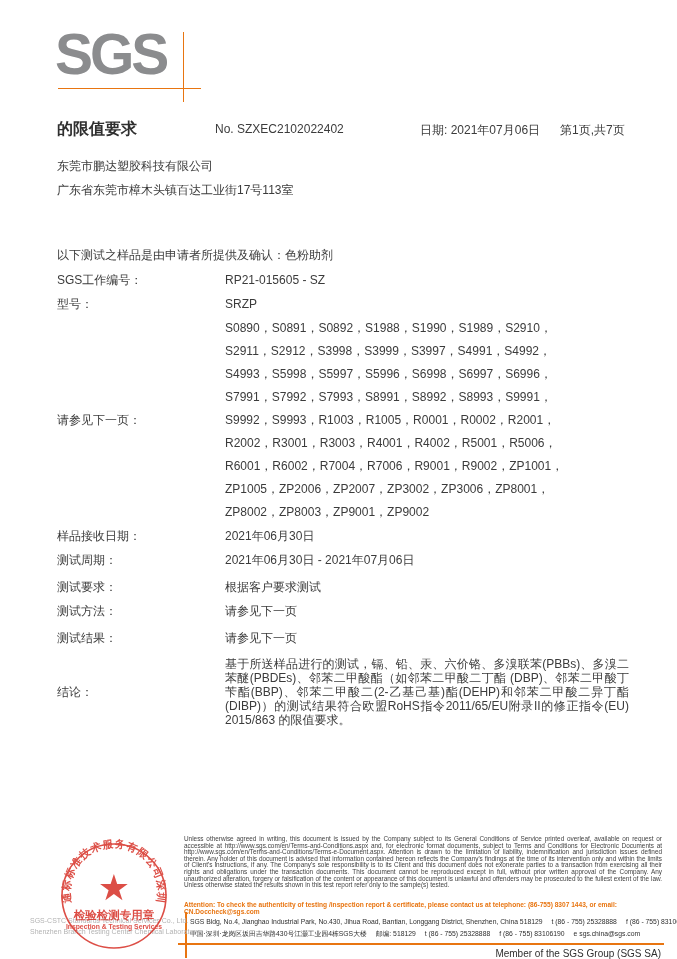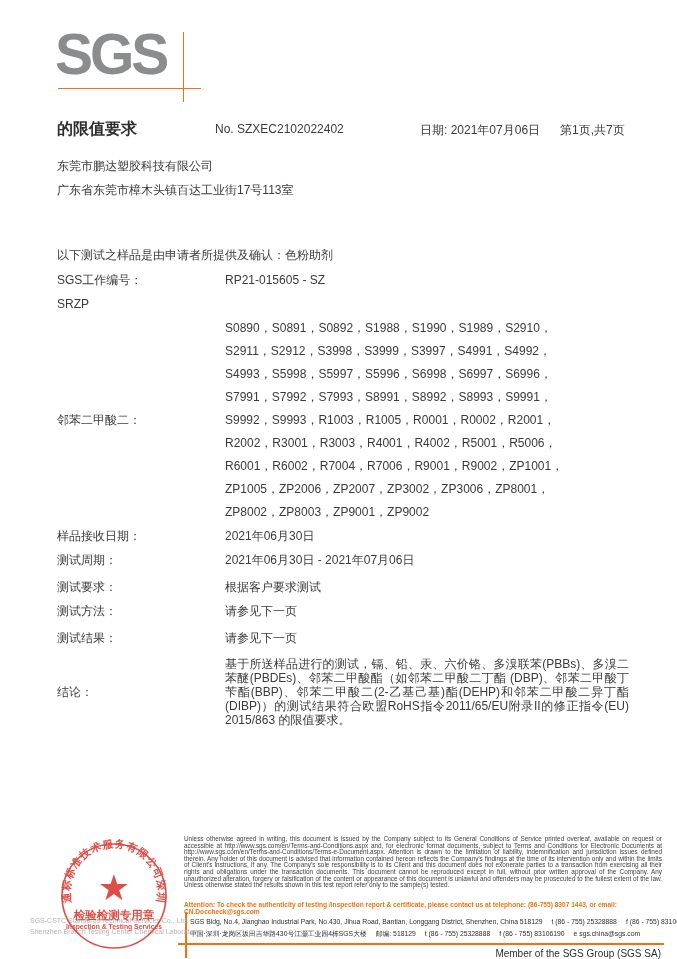--- a/index.html
+++ b/index.html
@@ -74,24 +74,25 @@
   <div class="company-addr" data-interactable="false">广东省东莞市樟木头镇百达工业街17号113室</div>
 
   <div class="intro" data-interactable="false">以下测试之样品是由申请者所提供及确认：色粉助剂</div>
 
   <div class="info" data-interactable="false">
     <div class="row" data-interactable="false">
       <span class="label" data-interactable="false">SGS工作编号：</span>
       <span class="value" data-interactable="false">RP21-015605 - SZ</span>
     </div>
     <div class="row" data-interactable="false">
+      <span class="label" data-interactable="false">型号：</span>
       <span class="value" data-interactable="false">SRZP</span>
     </div>
     <div class="row" data-interactable="false">
-      <span class="label" data-interactable="false">邻苯二甲酸二：</span>
+      <span class="label" data-interactable="false">请参见下一页：</span>
       <span class="value ref-lines" data-interactable="false">
         <div data-interactable="false">S0890，S0891，S0892，S1988，S1990，S1989，S2910，</div>
         <div data-interactable="false">S2911，S2912，S3998，S3999，S3997，S4991，S4992，</div>
         <div data-interactable="false">S4993，S5998，S5997，S5996，S6998，S6997，S6996，</div>
         <div data-interactable="false">S7991，S7992，S7993，S8991，S8992，S8993，S9991，</div>
         <div data-interactable="false">S9992，S9993，R1003，R1005，R0001，R0002，R2001，</div>
         <div data-interactable="false">R2002，R3001，R3003，R4001，R4002，R5001，R5006，</div>
         <div data-interactable="false">R6001，R6002，R7004，R7006，R9001，R9002，ZP1001，</div>
         <div data-interactable="false">ZP1005，ZP2006，ZP2007，ZP3002，ZP3006，ZP8001，</div>
         <div data-interactable="false">ZP8002，ZP8003，ZP9001，ZP9002</div>

